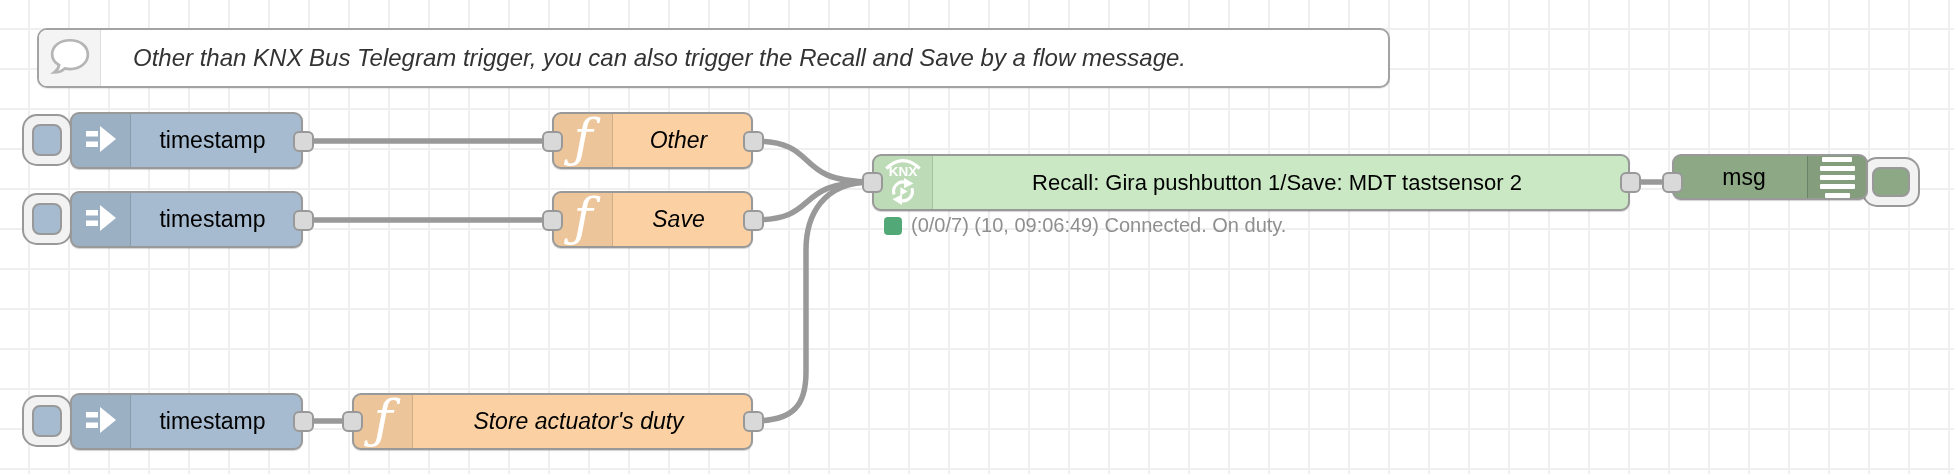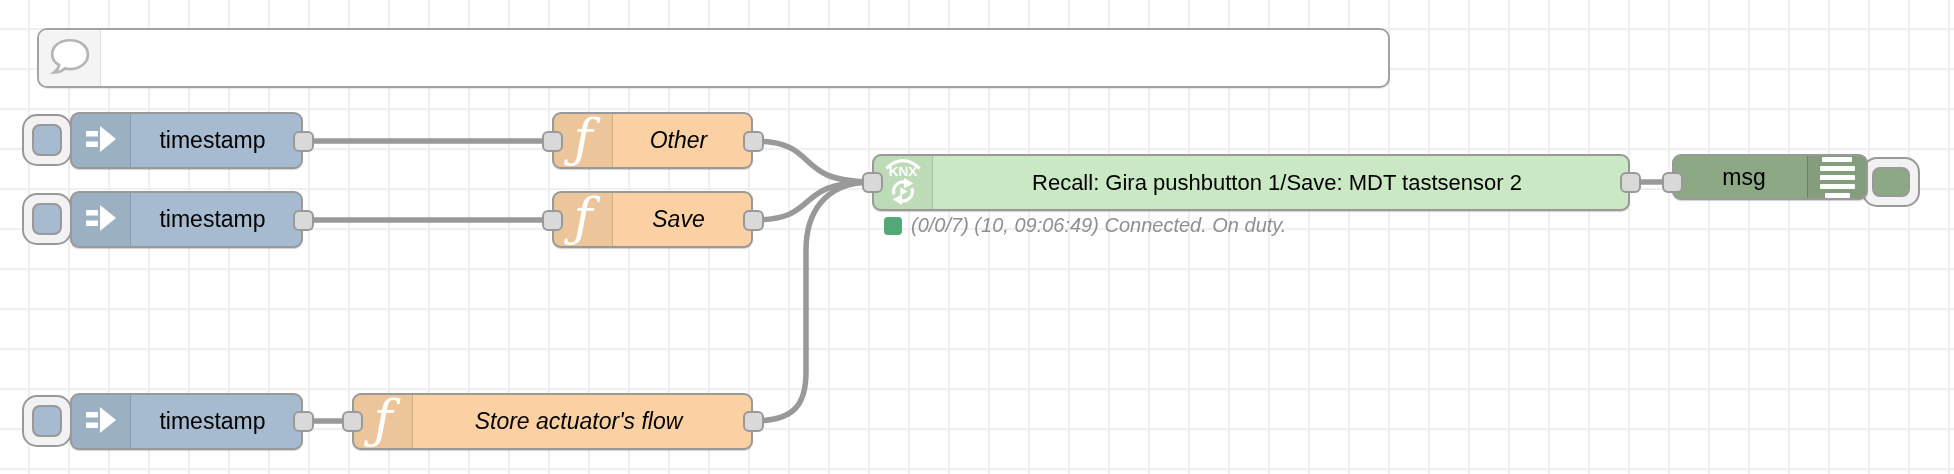--- a/index.html
+++ b/index.html
@@ -110,20 +110,21 @@
   </svg>
 
   <div class="comment" style="left:37px;top:28px;width:1353px;height:60px;">
     <div class="comment-icon-region">
       <span>
         <svg width="42" height="38" viewBox="0 0 40 36">
           <path d="M20 3 C10 3 3 8.8 3 16.3 C3 20.8 5.6 24.4 9.6 26.5 C9.1 29.6 7.1 32.1 5 33.6 C9.2 33.6 12.7 32 15 29.8 C16.6 30.2 18.2 30.4 20 30.4 C30 30.4 37 24.3 37 16.6 C37 8.8 30 3 20 3 Z" fill="#fff" stroke="#b5b5b5" stroke-width="2.6"></path>
         </svg>
       </span>
     </div>
+    <div class="comment-text">Other than KNX Bus Telegram trigger, you can also trigger the Recall and Save by a flow message.</div>
   </div>
 
 
   <div class="side-btn" style="left:22px;top:114px;width:50px;height:52px;">
     <div class="inner blue"></div>
   </div>
   <div class="node inject" style="left:70px;top:112px;width:233px;height:57px;">
     <div class="icon-region">
       <span>
         <svg width="36" height="36" viewBox="0 0 36 36">
@@ -179,21 +180,21 @@
     <div class="icon-region">
       <span class="fn-glyph">ƒ</span>
     </div>
     <div class="node-label italic">Save</div>
   </div>
 
   <div class="node function" style="left:352px;top:393px;width:401px;height:57px;">
     <div class="icon-region">
       <span class="fn-glyph">ƒ</span>
     </div>
-    <div class="node-label italic">Store actuator's flow</div>
+    <div class="node-label italic">Store actuator's duty</div>
   </div>
 
   <div class="node knx" style="left:872px;top:154px;width:758px;height:57px;">
     <div class="icon-region">
       <span>
         <svg width="46" height="50" viewBox="0 0 44 48">
           <path d="M6 12 Q22 -3 38 12" fill="none" stroke="#fff" stroke-width="3"></path>
           <text x="22" y="19" font-size="13" font-weight="bold" fill="#fff" text-anchor="middle" font-family="Liberation Sans, sans-serif">KNX</text>
           <g transform="translate(22,34)">
             <path d="M -8.5 3 A 9 9 0 0 1 3 -8.5" fill="none" stroke="#fff" stroke-width="3"></path>
@@ -201,21 +202,21 @@
             <polygon points="1,-13 10,-7.5 1,-3" fill="#fff"></polygon>
             <polygon points="-1,13 -10,7.5 -1,3" fill="#fff"></polygon>
             <polygon points="-2.5,-4 4.5,0 -2.5,4" fill="#fff"></polygon>
           </g>
         </svg>
       </span>
     </div>
     <div class="node-label">Recall: Gira pushbutton 1/Save: MDT tastsensor 2</div>
   </div>
 
-  <div class="status" style="left:884px;top:214px;font-style:italic;">
+  <div class="status" style="left:884px;top:214px;">
     <div class="status-dot"></div>
     <div class="status-text">(0/0/7) (10, 09:06:49) Connected. On duty.</div>
   </div>
 
   <div class="side-btn" style="left:1862px;top:157px;width:58px;height:50px;">
     <div class="inner green"></div>
   </div>
   <div class="node debug" style="left:1672px;top:154px;width:196px;height:46px;">
     <div class="icon-region right">
       <span class="debug-bars">

